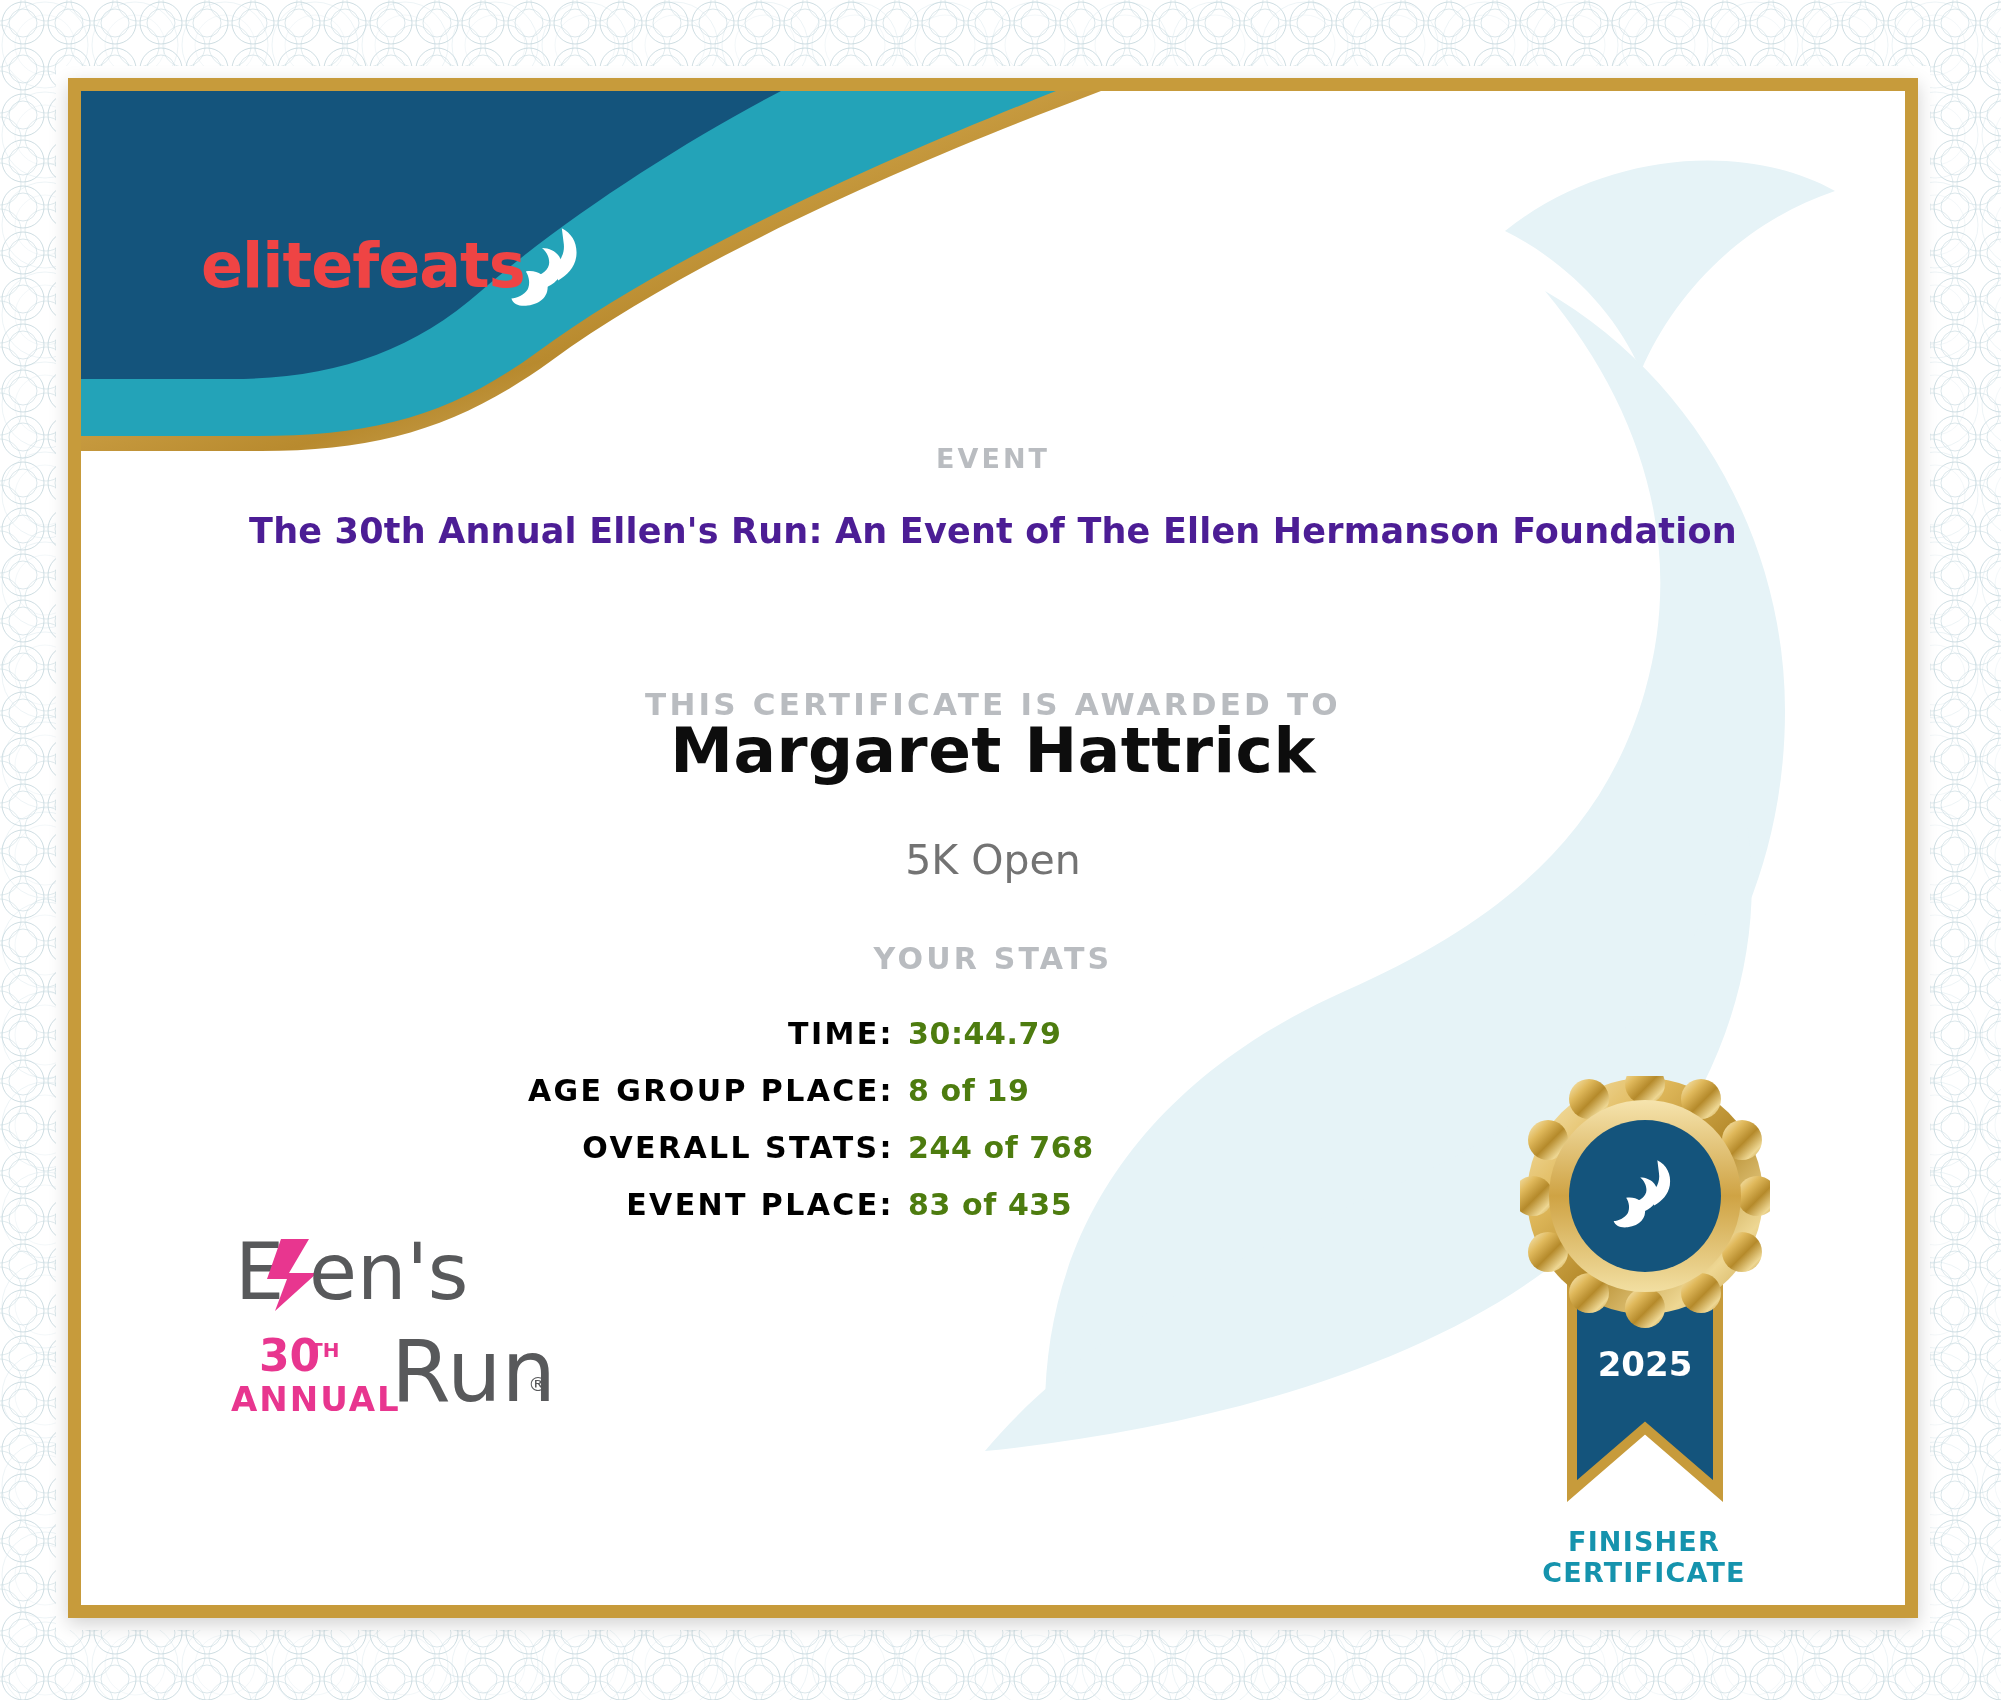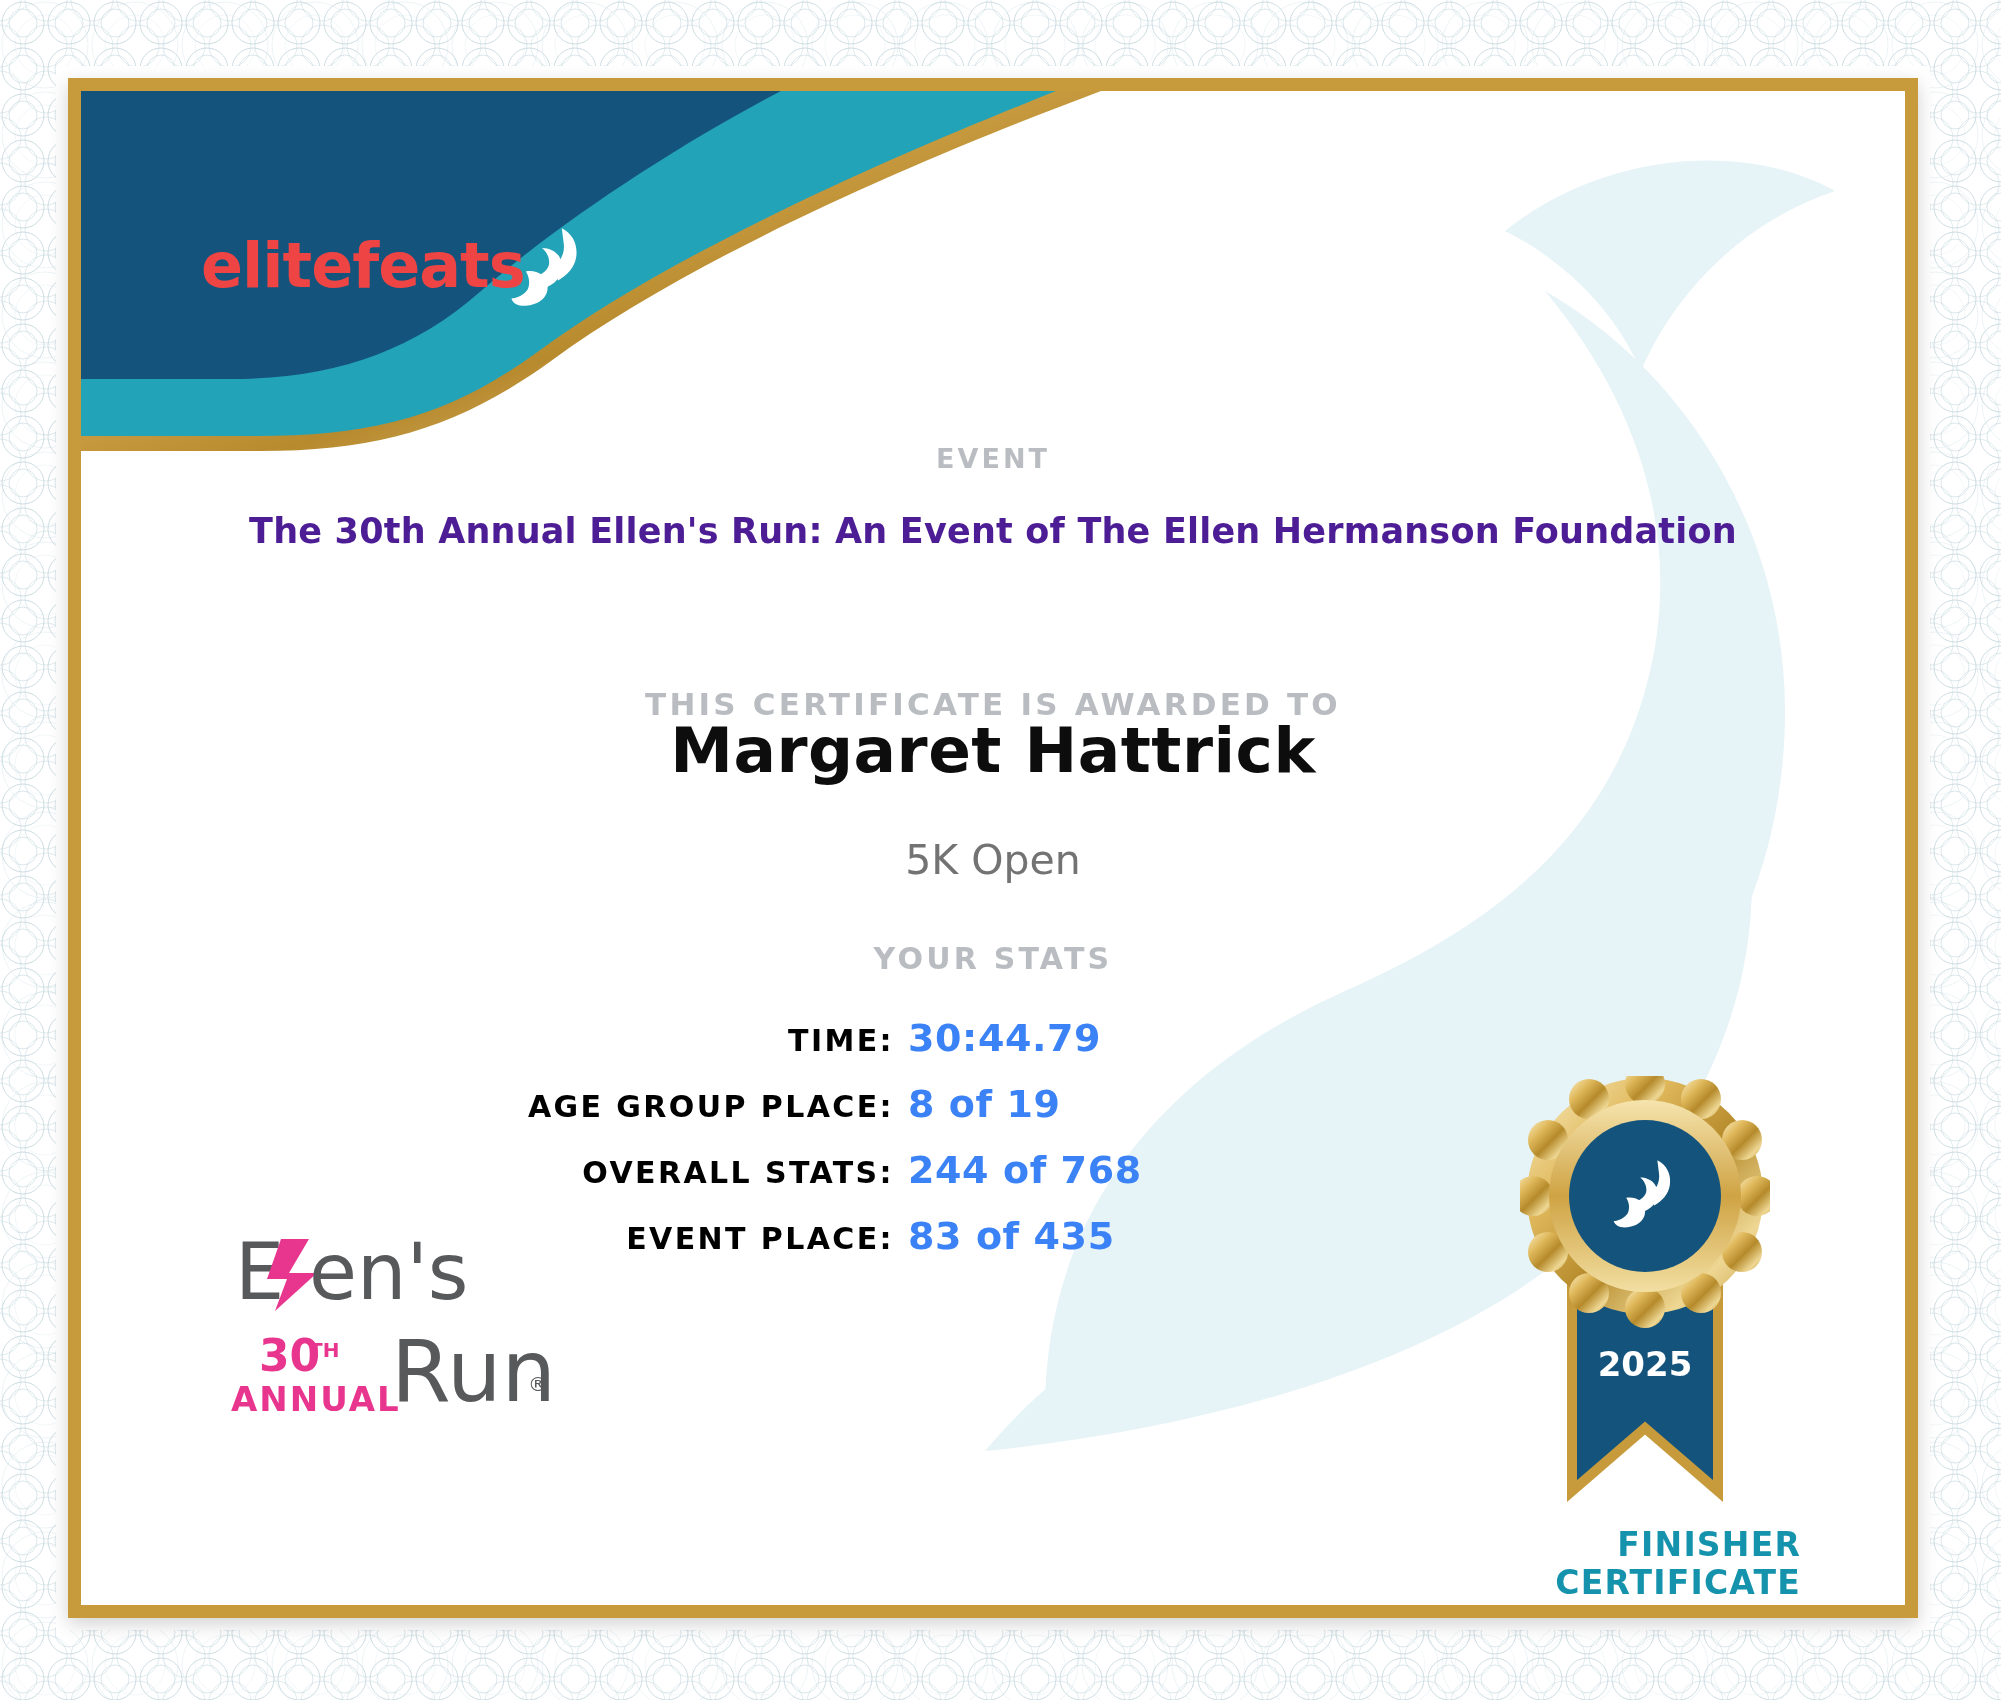--- a/index.html
+++ b/index.html
@@ -168,22 +168,22 @@
   .stat-key {
     color: #000000;
     font-size: 30px;
     font-weight: bold;
     letter-spacing: 2.4px;
     text-align: right;
     width: 480px;
     font-family: "DejaVu Sans", sans-serif;
   }
   .stat-val {
-    color: #3b82f6;
-    font-size: 38px;
+    color: #4d7c0f;
+    font-size: 30px;
     font-weight: bold;
     letter-spacing: 0.6px;
     text-align: left;
     margin-left: 14px;
     width: 400px;
     font-family: "DejaVu Sans", sans-serif;
   }
 
   
   .ellens {
@@ -197,26 +197,26 @@
   
   .medal {
     position: absolute;
     right: 135px;
     top: 985px;
     width: 250px;
     height: 470px;
   }
   .finisher-text {
     position: absolute;
-    right: 104px;
+    right: 116px;
     top: 1435px;
     width: 290px;
-    text-align: right;
+    text-align: center;
     color: #1593ad;
-    font-size: 33px;
+    font-size: 27px;
     font-weight: bold;
     letter-spacing: 1.2px;
     line-height: 1.15;
     font-family: "DejaVu Sans", sans-serif;
   }
 </style>
 </head>
 <body>
 
 <div class="page">

